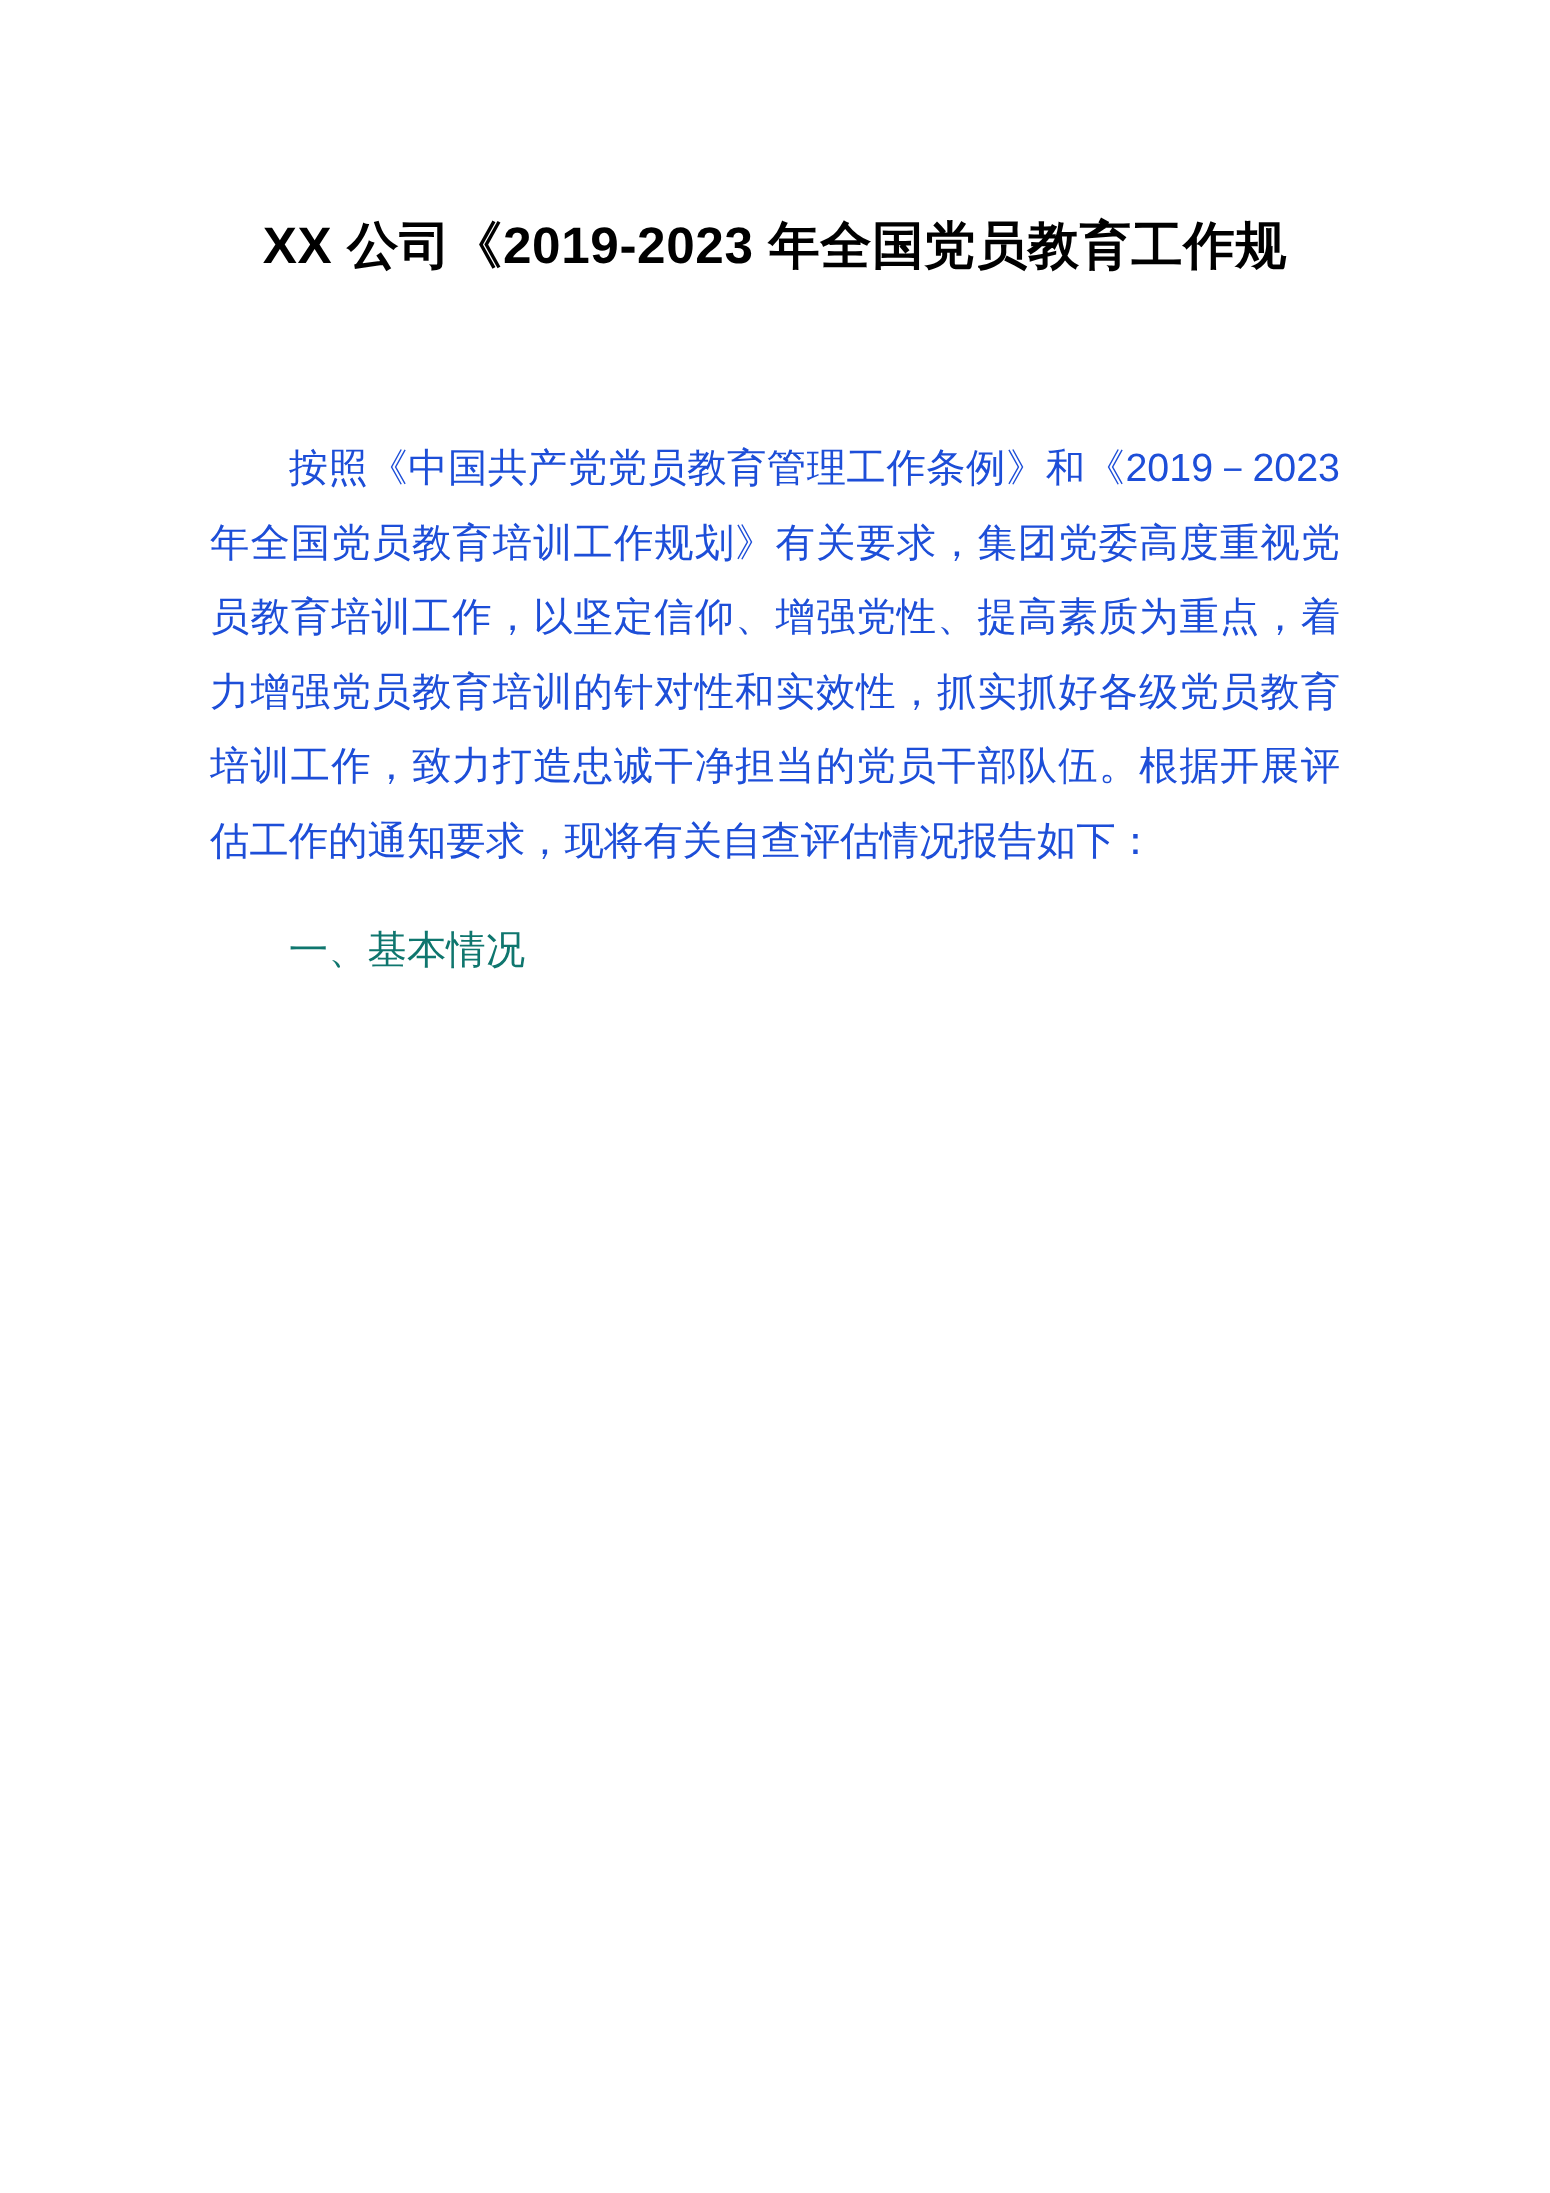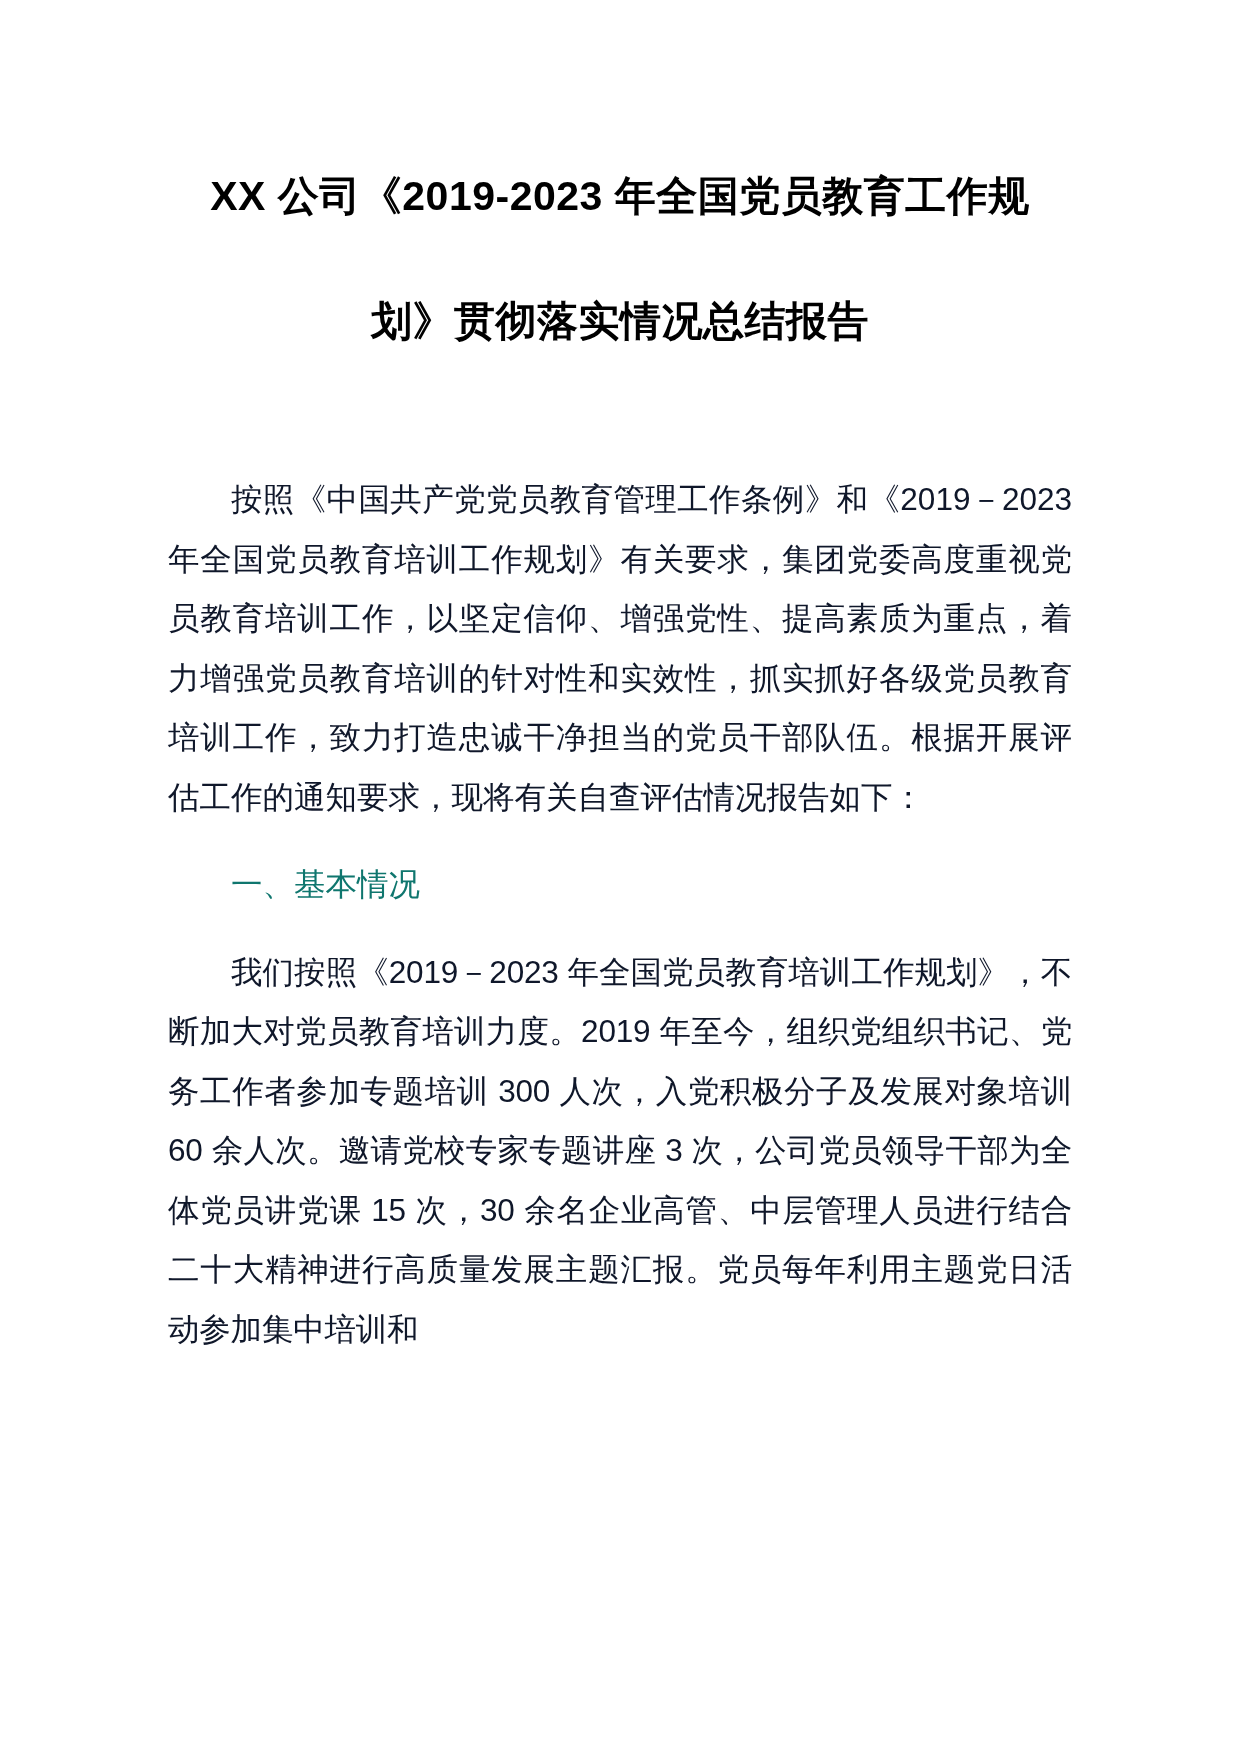--- a/index.html
+++ b/index.html
@@ -46,21 +46,21 @@
   .title-line-2 {
     padding-top: 84px;
   }
   .body-para {
     margin: 0;
     font-size: 31.5px;
     line-height: 59.5px;
     text-align: justify;
     text-justify: inter-ideograph;
     text-indent: 63px;
-    color: #0f172a;
+    color: #1d4ed8;
     font-weight: normal;
   }
   .para-intro {
     margin-top: 128px;
   }
   .section-heading {
     margin: 0;
     margin-top: 28px;
     font-size: 31.5px;
     line-height: 59.5px;
@@ -76,23 +76,21 @@
   }
 </style>
 </head>
 <body>
 
 <div class="page">
   <div class="content">
 
     <h1 class="doc-title">
       <span class="title-line title-line-1">XX 公司《2019-2023 年全国党员教育工作规</span>
-      <span class="title-line title-line-2">划》贯彻落实情况总结报告</span>
     </h1>
 
     <p class="body-para para-intro">按照《中国共产党党员教育管理工作条例》和《2019－2023 年全国党员教育培训工作规划》有关要求，集团党委高度重视党员教育培训工作，以坚定信仰、增强党性、提高素质为重点，着力增强党员教育培训的针对性和实效性，抓实抓好各级党员教育培训工作，致力打造忠诚干净担当的党员干部队伍。根据开展评估工作的通知要求，现将有关自查评估情况报告如下：</p>
 
     <p class="section-heading">一、基本情况</p>
 
-    <p class="body-para para-basic tight">我们按照《2019－2023 年全国党员教育培训工作规划》，不断加大对党员教育培训力度。2019 年至今，组织党组织书记、党务工作者参加专题培训 300 人次，入党积极分子及发展对象培训 60 余人次。邀请党校专家专题讲座 3 次，公司党员领导干部为全体党员讲党课 15 次，30 余名企业高管、中层管理人员进行结合二十大精神进行高质量发展主题汇报。党员每年利用主题党日活动参加集中培训和</p>
 
   </div>
 </div>
 
 </body></html>

